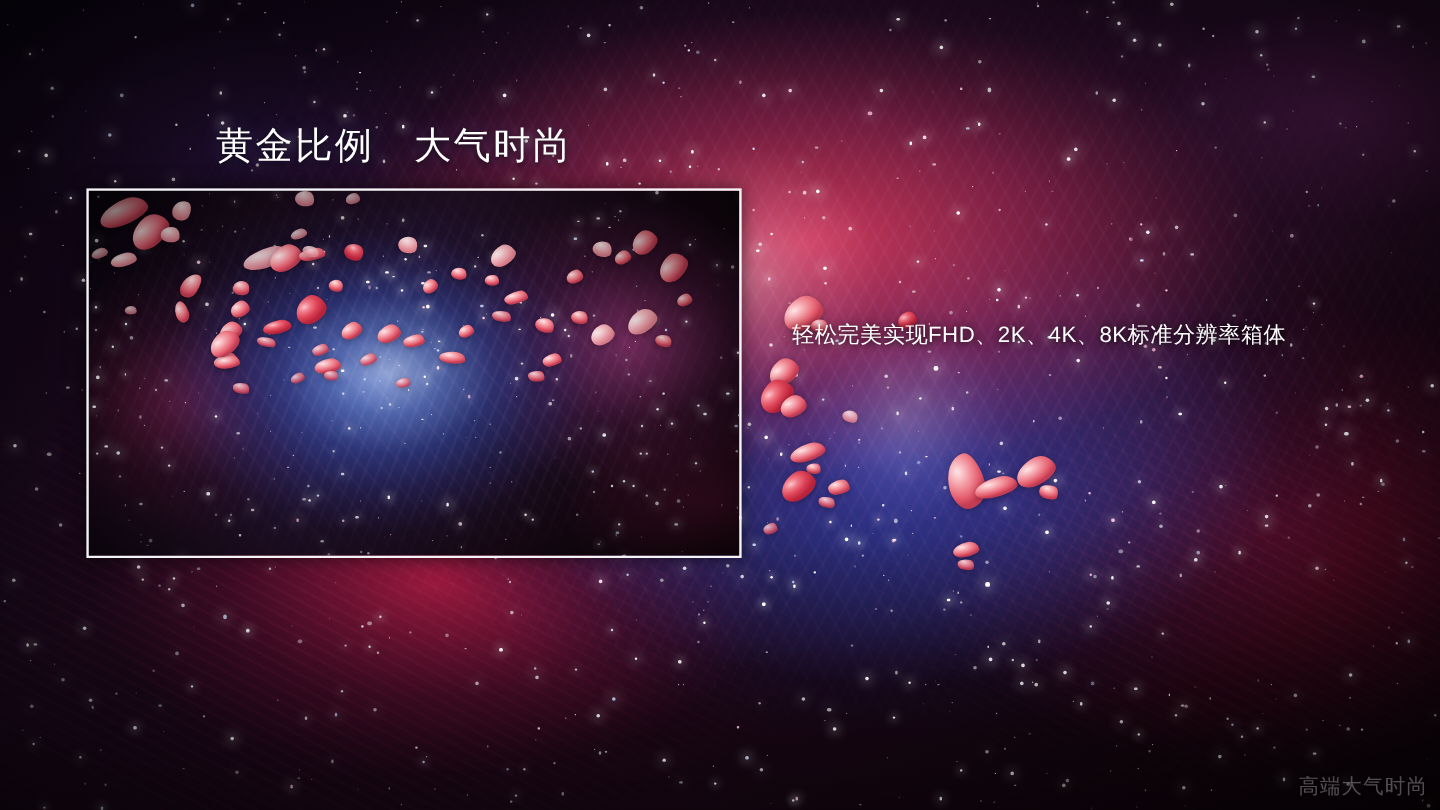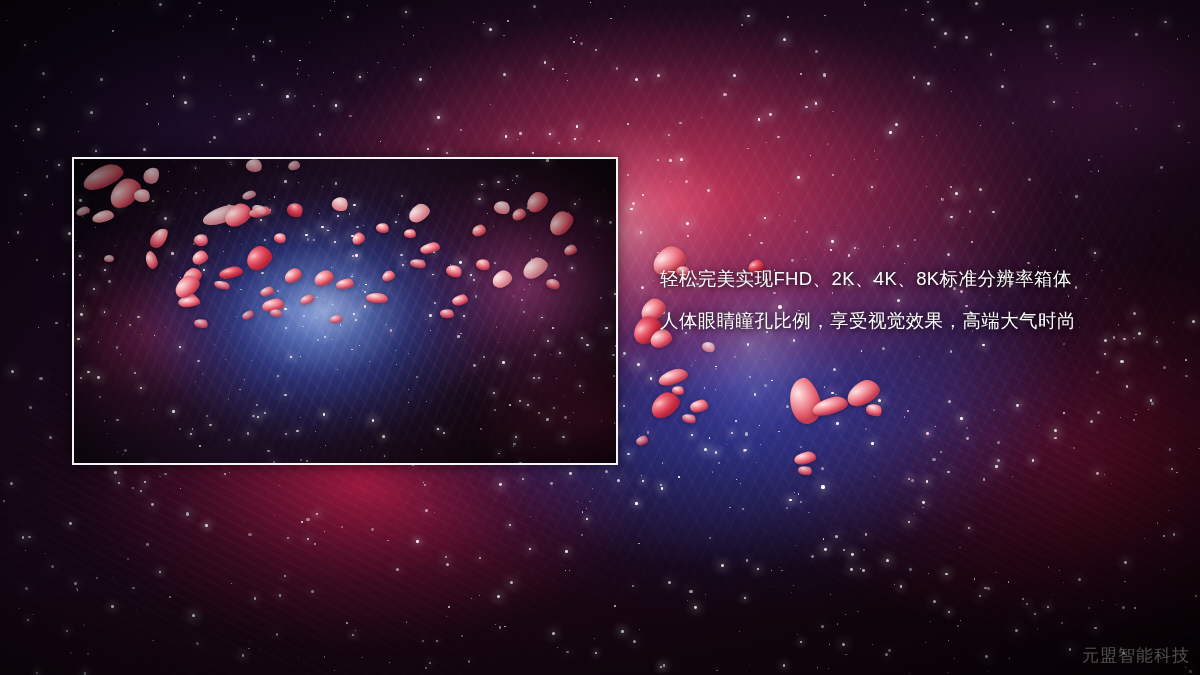--- a/index.html
+++ b/index.html
@@ -1071,20 +1071,21 @@
       <i class="st" style="left:51.5px;top:203.8px;width:1.0px;height:1.0px;background:#ffffff;opacity:0.93;"></i>
       <i class="st" style="left:581.5px;top:265.0px;width:2.0px;height:2.0px;background:#ffffff;opacity:0.92;"></i>
       <i class="st" style="left:577.2px;top:378.7px;width:2.3px;height:2.3px;background:#ffffff;opacity:0.52;box-shadow:0 0 7.2px 1.8px rgba(255,255,255,0.14);"></i>
       <i class="st" style="left:1081.4px;top:13.5px;width:2.1px;height:2.1px;background:#ffffff;opacity:0.61;box-shadow:0 0 6.8px 1.7px rgba(255,255,255,0.18);"></i>
       <i class="st" style="left:779.3px;top:215.4px;width:0.9px;height:0.9px;background:#ffffff;opacity:0.67;"></i>
       <i class="st" style="left:1036.7px;top:628.0px;width:1.5px;height:1.5px;background:#cfe0ff;opacity:0.35;"></i>
     </div>
 
   <div class="bg-layer" id="bg-vignette"></div>
 
+  <div id="title">黄金比例　大气时尚</div>
 
   <div id="picture-frame">
     <div id="picture-inner"></div>
     <div id="picture-wisp"></div>
     <div class="stars" id="picture-stars">
         <i class="st" style="left:330.5px;top:101.9px;width:1.3px;height:1.3px;background:#ffffff;opacity:0.45;"></i>
         <i class="st" style="left:467.2px;top:39.7px;width:2.6px;height:2.6px;background:#ffffff;opacity:0.59;box-shadow:0 0 8.3px 2.1px rgba(255,255,255,0.17);"></i>
         <i class="st" style="left:308.0px;top:141.4px;width:1.5px;height:1.5px;background:#ffd9e6;opacity:0.68;"></i>
         <i class="st" style="left:259.6px;top:81.7px;width:2.5px;height:2.5px;background:#ffffff;opacity:1.00;box-shadow:0 0 8.0px 2.0px rgba(255,255,255,0.45);"></i>
         <i class="st" style="left:328.2px;top:105.2px;width:2.3px;height:2.3px;background:#ffd9e6;opacity:0.99;box-shadow:0 0 7.4px 1.9px rgba(255,255,255,0.36);"></i>
@@ -1491,18 +1492,17 @@
       <i class="petal" style="left:846px;top:382px;width:34px;height:22px;transform:rotate(-26deg);opacity:1;"></i>
       <i class="petal" style="left:794px;top:452px;width:22px;height:12px;transform:rotate(-10deg);opacity:1;"></i>
       <i class="petal sliver" style="left:798px;top:466px;width:14px;height:9px;transform:rotate(12deg);opacity:0.9;"></i>
       <i class="petal sliver" style="left:866px;top:404px;width:16px;height:12px;transform:rotate(20deg);opacity:1;"></i>
       <i class="petal sliver" style="left:636px;top:436px;width:12px;height:9px;transform:rotate(-12deg);opacity:0.8;"></i>
       <i class="petal pale" style="left:702px;top:342px;width:13px;height:10px;transform:rotate(24deg);opacity:0.85;"></i>
     </div>
 
   <div id="body-text">
     <div class="line">轻松完美实现FHD、2K、4K、8K标准分辨率箱体</div>
-    <div class="line">人体眼睛瞳孔比例，享受视觉效果，高端大气时尚</div>
   </div>
 
-  <div id="watermark">元盟智能科技</div>
+  <div id="watermark">高端大气时尚</div>
 
 </div>
 
 </body></html>

